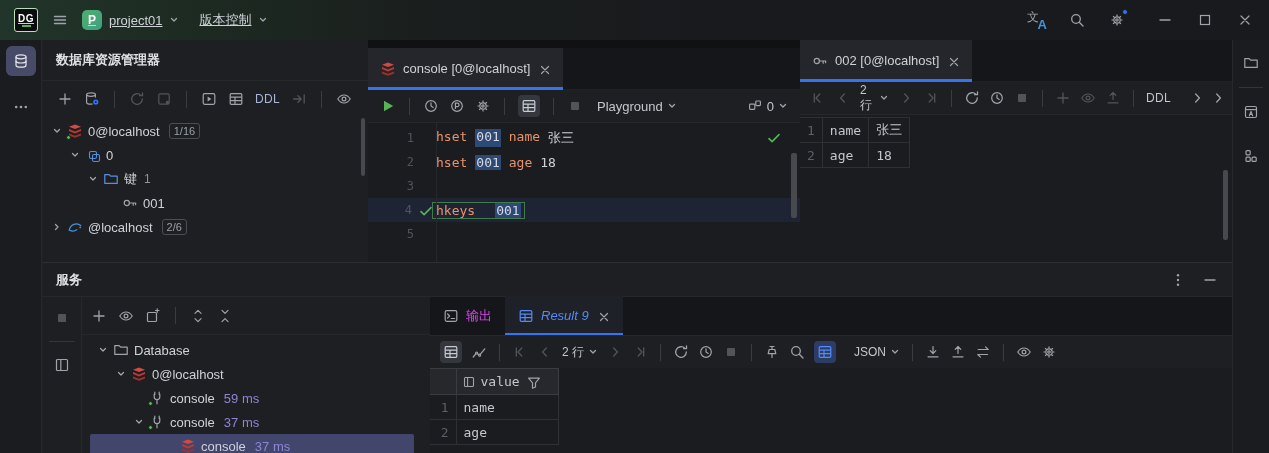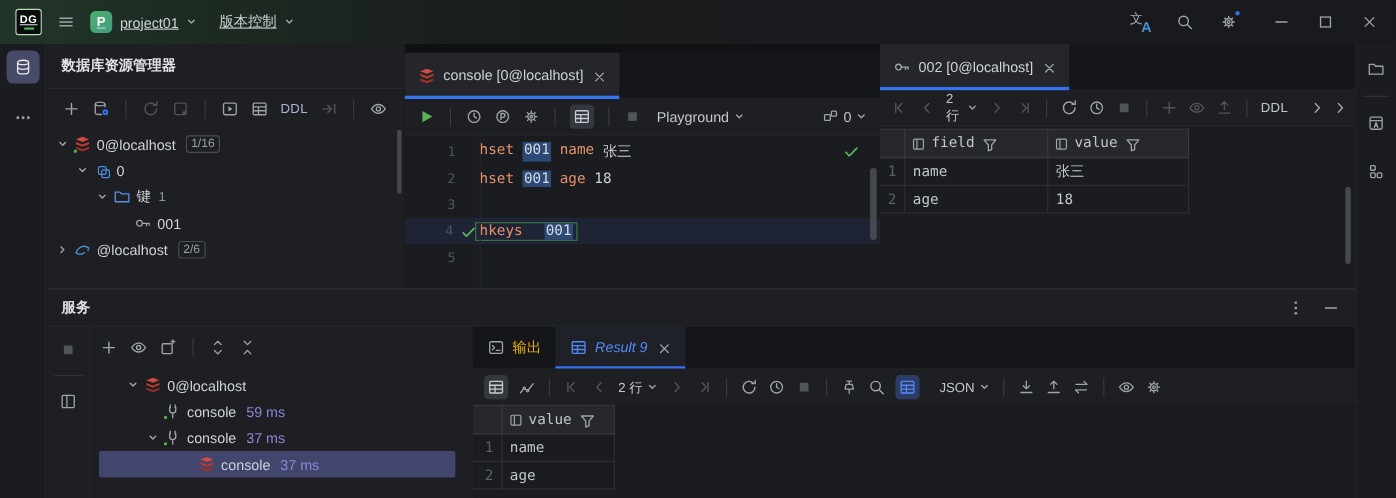--- a/index.html
+++ b/index.html
@@ -110,21 +110,21 @@
   #svc-iconcol .div { width:26px; height:1px; background:#33353a; margin:8px auto; }
   #svc-main { position:absolute; left:40px; top:0; width:348px; height:156px; }
   #svc-main .tools { height:38px; display:flex; align-items:center; gap:11px; padding-left:9px;
     color:#9fa3aa; border-bottom:1px solid #26282b; }
   .svc-tree { padding-top:3px; }
   .strow { height:24px; display:flex; align-items:center; gap:5px; }
   .strow .time { color:#8d85d6; margin-left:4px; }
   .strow.sel { background:#43466c; border-radius:2px; margin-left:8px; width:324px; }
   #result-area { position:absolute; left:388px; top:0; width:802px; height:156px; }
   .rtabs { height:39px; background:#151619; display:flex; align-items:flex-end; border-bottom:1px solid #26282b; }
-  .rtab { height:39px; display:flex; align-items:center; gap:7px; padding:0 13px; color:#eab308; }
+  .rtab { height:39px; display:flex; align-items:center; gap:7px; padding:0 13px; color:#d946ef; }
   .rtab.active { background:#1e2128; position:relative; color:#548af7;font-style:italic; }
   .rtab.active::after { content:""; position:absolute; left:0; right:0; bottom:0; height:2px; background:#3574f0; }
   .res-tools { height:32px; display:flex; align-items:center; gap:9px; padding:0 10px;
     background:#1e1f22; color:#9fa3aa; }
   .tglb { padding:3px; border-radius:4px; background:#2c3c64; color:#548af7; }
   .res-table { background:#1a1c1f; height:85px; }
 </style>
 </head>
 <body>
 
@@ -670,45 +670,20 @@
     <div class="fill"></div>
     <svg class="ic gray" style="width:12px">
         <use href="#i-next"></use>
       </svg>
     <svg class="ic gray" style="width:12px">
         <use href="#i-next"></use>
       </svg>
   </div>
   <table class="grid" style="margin-top:2px">
     <tbody>
-        <tr>
-      <th class="num"></th>
-      <th style="width:130px">
-        <span class="hcell">
-              <svg class="ic10 gray" style="width:12px;height:12px">
-                <use href="#i-colhead"></use>
-              </svg>
-              <span>field</span>
-              <svg class="ic14 gray">
-                <use href="#i-funnel"></use>
-              </svg>
-            </span>
-      </th>
-      <th style="width:128px">
-        <span class="hcell">
-              <svg class="ic10 gray" style="width:12px;height:12px">
-                <use href="#i-colhead"></use>
-              </svg>
-              <span>value</span>
-              <svg class="ic14 gray">
-                <use href="#i-funnel"></use>
-              </svg>
-            </span>
-      </th>
-    </tr>
     <tr>
       <td class="num">1</td>
       <td>name</td>
       <td>张三</td>
     </tr>
     <tr>
       <td class="num">2</td>
       <td>age</td>
       <td>18</td>
     </tr>
@@ -757,20 +732,29 @@
           </svg>
         <div class="sep"></div>
         <svg class="ic">
             <use href="#i-expand"></use>
           </svg>
         <svg class="ic">
             <use href="#i-collapse"></use>
           </svg>
       </div>
       <div class="svc-tree">
+        <div class="strow" style="padding-left:16px">
+          <svg class="ic10 gray">
+              <use href="#i-chevdown"></use>
+            </svg>
+          <svg class="ic gray">
+              <use href="#i-folder"></use>
+            </svg>
+          <span>Database</span>
+        </div>
         <div class="strow" style="padding-left:34px">
           <svg class="ic10 gray">
               <use href="#i-chevdown"></use>
             </svg>
           <svg class="ic">
               <use href="#i-redis"></use>
             </svg>
           <span>0@localhost</span>
         </div>
         <div class="strow" style="padding-left:67px">

